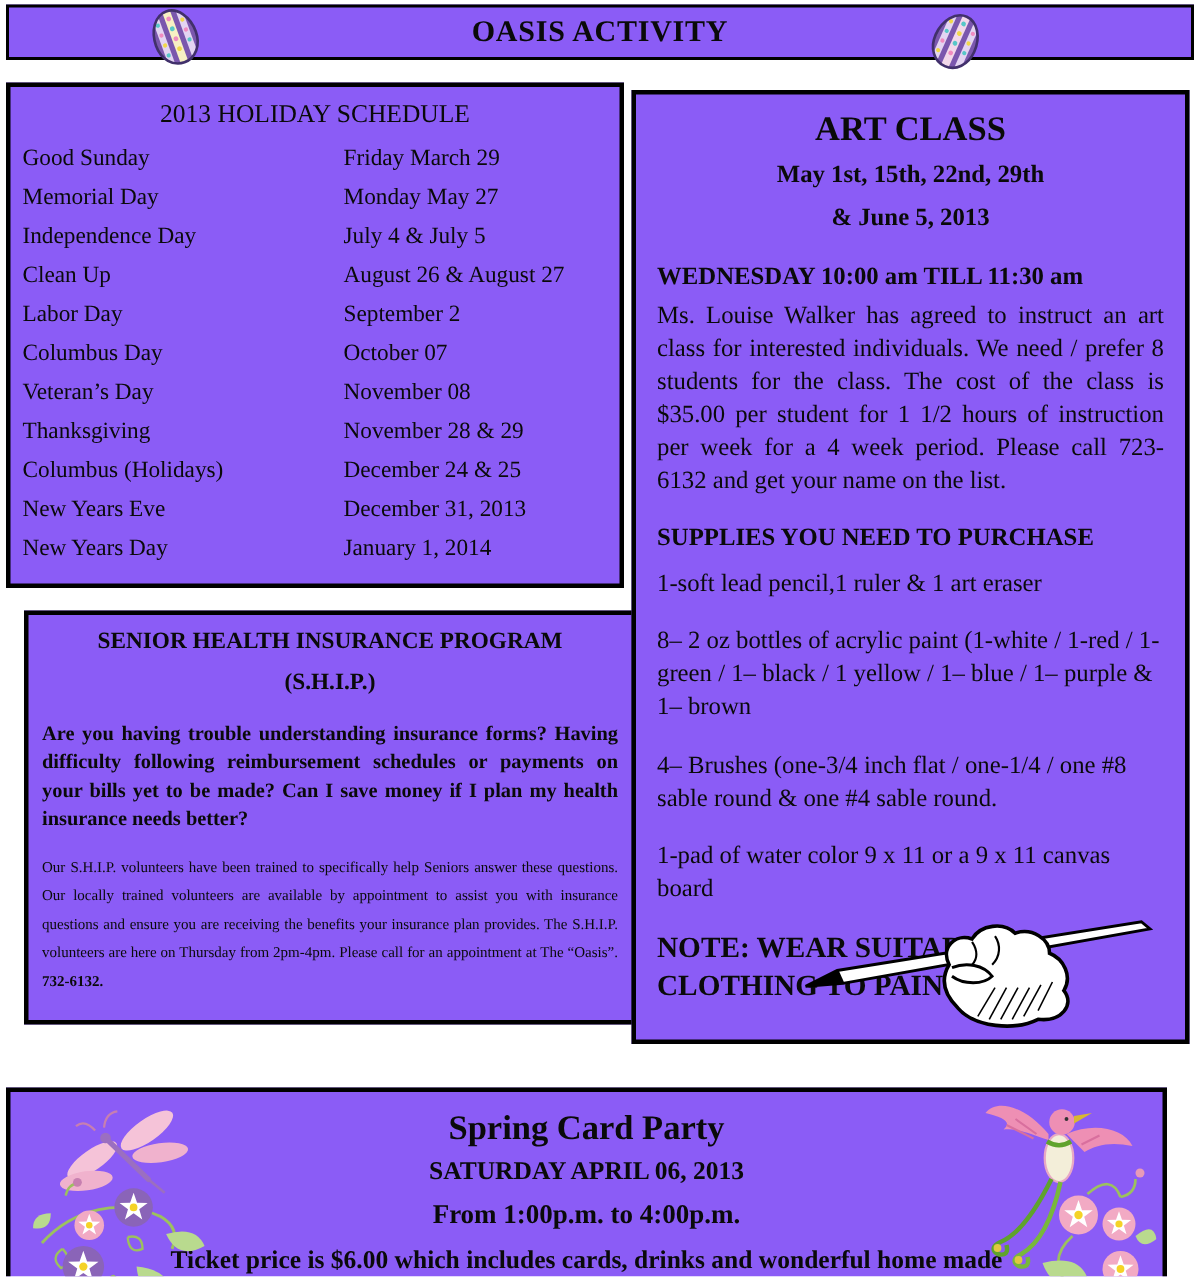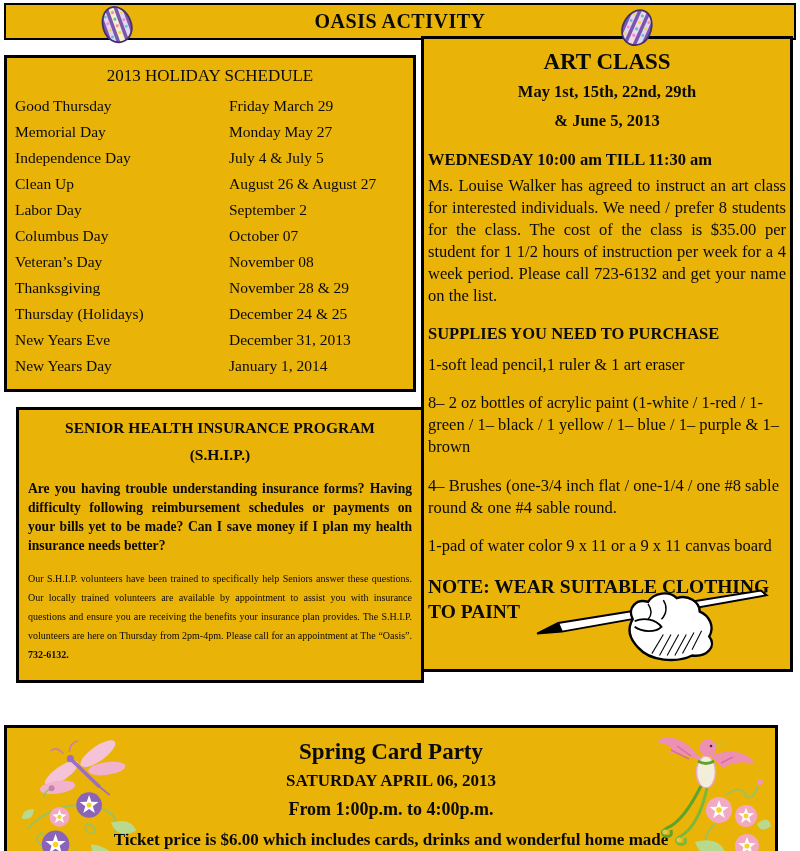--- a/index.html
+++ b/index.html
@@ -1,18 +1,18 @@
 <!DOCTYPE html>
 <html><head>
 <meta charset="utf-8">
 <style>
   html,body{margin:0;padding:0;background:#fff;}
   .page{position:relative;width:800px;height:851px;background:#fff;
         font-family:"Liberation Serif","DejaVu Serif",serif;color:#0a0a0a;overflow:hidden;}
-  .box{position:absolute;border:3px solid #000;background:#eab308;box-sizing:border-box;overflow:hidden;}
+  .box{position:absolute;border:3px solid #000;background:#8b5cf6;box-sizing:border-box;overflow:hidden;}
 
   
   #header-box{left:4px;top:3px;width:792px;height:37px;border-width:2px;}
   .header-title{text-align:center;font-size:20px;font-weight:bold;letter-spacing:.5px;line-height:32px;}
   .egg{position:absolute;}
   #egg-left{left:88px;top:3px;width:58px;height:44px;}
   #egg-right{left:610px;top:6px;width:54px;height:44px;z-index:5;}
 
   
   #holiday-box{left:4px;top:55px;width:412px;height:337px;padding:6px 8px;}
@@ -23,21 +23,21 @@
 
   
   #ship-box{left:4px;top:407px;width:408px;height:276px;padding:7px 9px;margin-left:12px;}
   .ship-title{text-align:center;font-weight:bold;font-size:15.5px;margin-top:2px;}
   .ship-subtitle{text-align:center;font-weight:bold;font-size:15.5px;margin-top:9px;}
   .ship-intro{font-weight:bold;text-align:justify;font-size:13.6px;line-height:19px;margin-top:15px;}
   .ship-body{text-align:justify;font-size:10px;line-height:19px;margin-top:8px;}
   .phone-bold{font-weight:bold;}
 
   
-  #art-box{left:421px;top:36px;width:372px;height:636px;padding:7px 4px;}
+  #art-box{left:421px;top:60px;width:372px;height:636px;padding:7px 14px;}
   .art-title{text-align:center;font-size:23px;font-weight:bold;margin-top:3px;}
   .art-dates1{text-align:center;font-size:16.5px;font-weight:bold;margin-top:7px;}
   .art-dates2{text-align:center;font-size:16.5px;font-weight:bold;margin-top:9px;}
   .art-time{font-size:16.5px;font-weight:bold;margin-top:19px;}
   .art-desc{text-align:justify;font-size:16.5px;line-height:22px;margin-top:5px;}
   .supplies-title{font-weight:bold;font-size:16.5px;margin-top:9px;}
   .supply-item{font-size:16.5px;line-height:22px;margin-top:10px;}
   .art-note{font-weight:bold;font-size:19.5px;line-height:25px;margin-top:15px;}
   #hand-pen{position:absolute;right:10px;top:540px;width:262px;height:88px;}
 
@@ -109,21 +109,21 @@
           <circle cx="39.5" cy="22" r="1.6" fill="#f0d84a"></circle>
         <circle cx="39.5" cy="30" r="1.6" fill="#57c8c8"></circle>
       </g>
       <path d="M30 4 C39 4 46 14 46 26 C46 37 39 45 30 45 C21 45 14 37 14 26 C14 14 21 4 30 4 Z" fill="none" stroke="#41306b" stroke-width="2"></path>
     </g>
   </svg>
 
   <div class="box" id="holiday-box">
     <div class="holiday-title">2013 HOLIDAY SCHEDULE</div>
     <div class="holiday-row">
-      <span class="holiday-name">Good Thursday</span>
+      <span class="holiday-name">Good Sunday</span>
       <span class="holiday-date">Friday March 29</span>
     </div>
     <div class="holiday-row">
       <span class="holiday-name">Memorial Day</span>
       <span class="holiday-date">Monday May 27</span>
     </div>
     <div class="holiday-row">
       <span class="holiday-name">Independence Day</span>
       <span class="holiday-date">July 4 &amp; July 5</span>
     </div>
@@ -141,21 +141,21 @@
     </div>
     <div class="holiday-row">
       <span class="holiday-name">Veteran’s Day</span>
       <span class="holiday-date">November 08</span>
     </div>
     <div class="holiday-row">
       <span class="holiday-name">Thanksgiving</span>
       <span class="holiday-date">November 28 &amp; 29</span>
     </div>
     <div class="holiday-row">
-      <span class="holiday-name">Thursday (Holidays)</span>
+      <span class="holiday-name">Columbus (Holidays)</span>
       <span class="holiday-date">December 24 &amp; 25</span>
     </div>
     <div class="holiday-row">
       <span class="holiday-name">New Years Eve</span>
       <span class="holiday-date">December 31, 2013</span>
     </div>
     <div class="holiday-row">
       <span class="holiday-name">New Years Day</span>
       <span class="holiday-date">January 1, 2014</span>
     </div>

